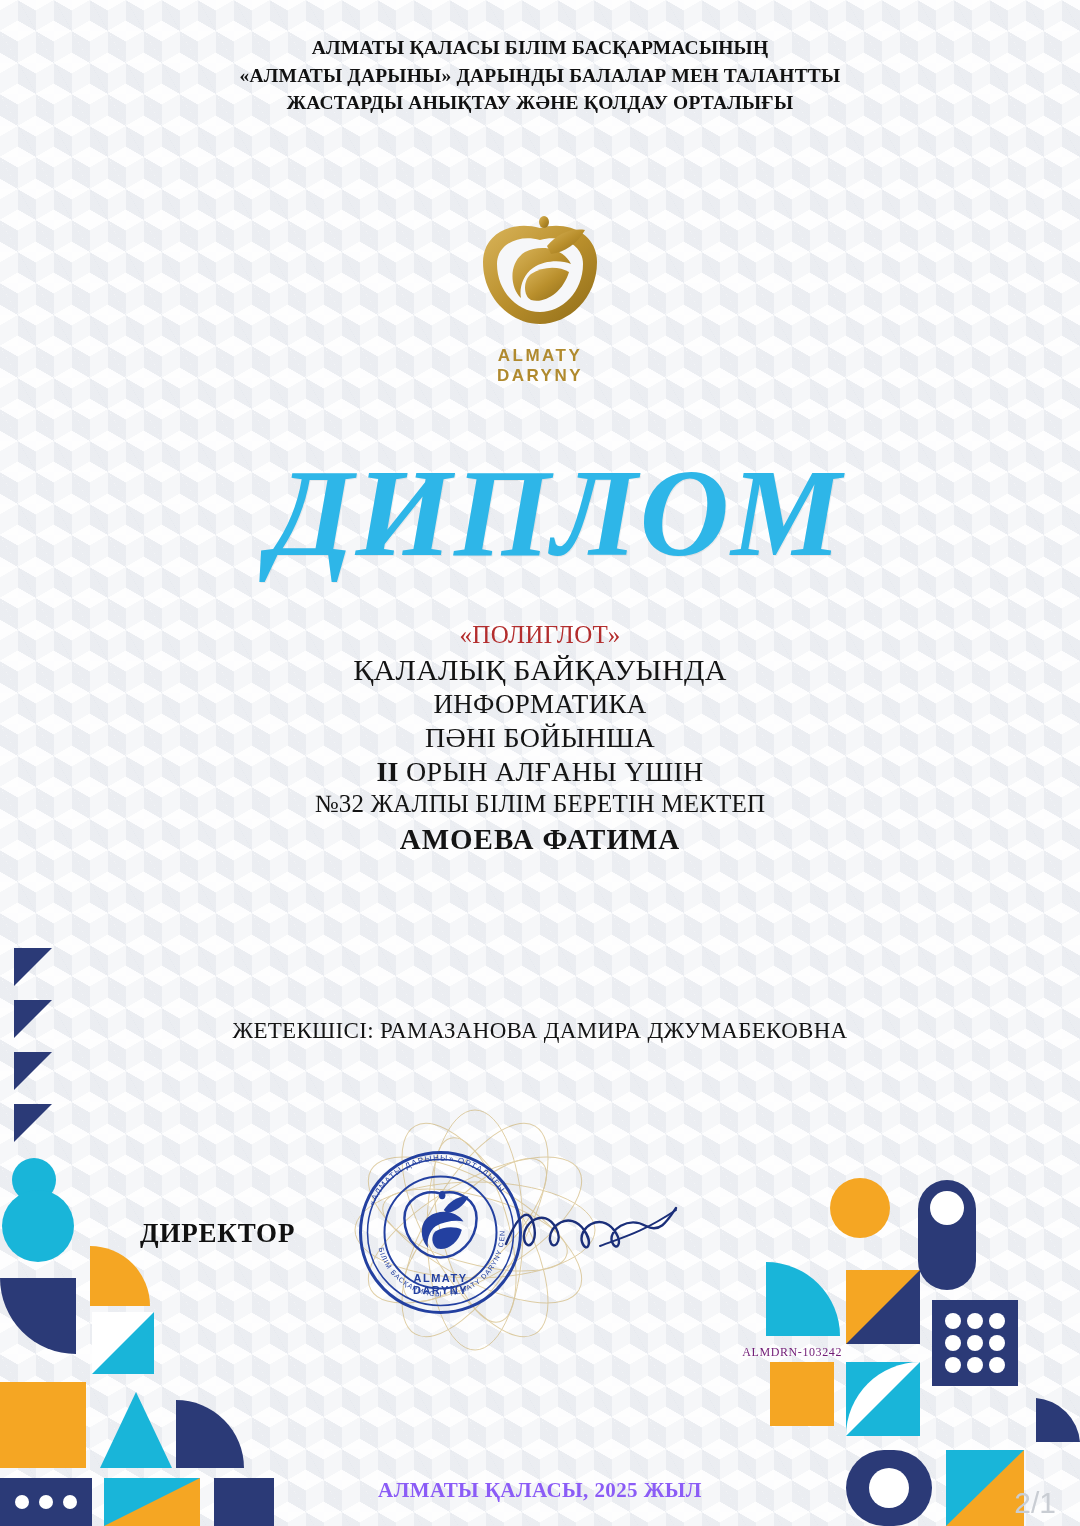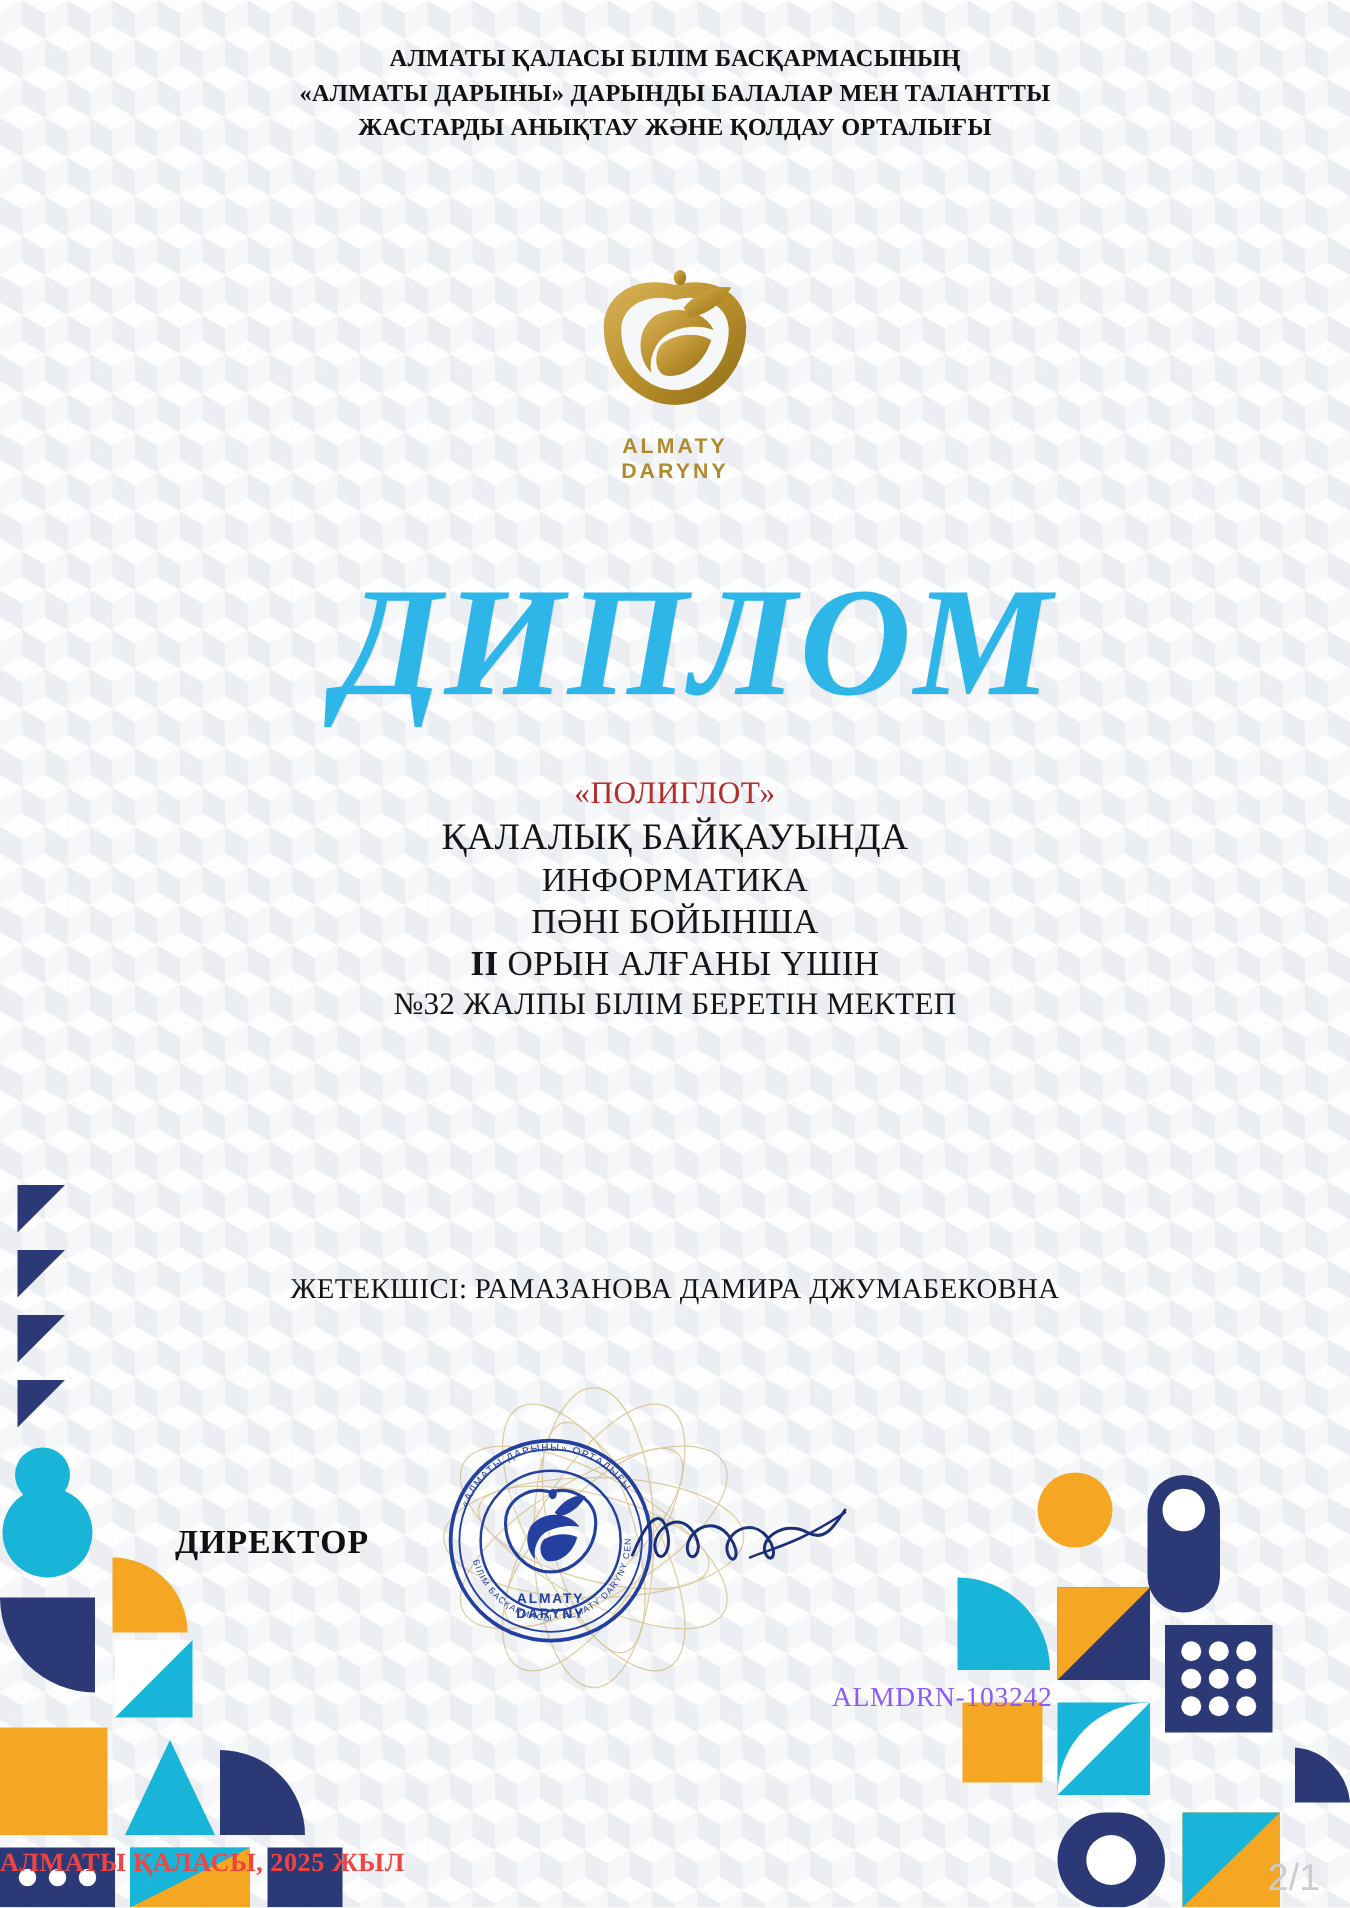--- a/index.html
+++ b/index.html
@@ -114,27 +114,27 @@
     pointer-events:none;
   }
   .stamp-burst{
     position:absolute;left:315px;top:1095px;width:320px;height:270px;
     opacity:.55;pointer-events:none;
   }
 
   
   .serial{
     position:absolute;top:1345px;right:238px;
-    font-size:22px;letter-spacing:.6px;color:#8b5cf6;
+    font-size:12px;letter-spacing:.6px;color:#701a75;
   }
 
   
   .footer{
     position:absolute;top:1478px;left:0;right:0;
-    text-align:left;font-size:21px;font-weight:bold;letter-spacing:.4px;color:#ef4444;
+    text-align:center;font-size:21px;font-weight:bold;letter-spacing:.4px;color:#8b5cf6;
   }
   .pagenum{
     position:absolute;right:24px;bottom:6px;
     font-size:30px;color:#c9cdd3;font-family:"Liberation Sans",sans-serif;
   }
 
   
   .deco{position:absolute;pointer-events:none;}
   .deco-left{left:0;top:940px;width:120px;height:260px;}
   .deco-bl{left:0;bottom:0;width:340px;height:340px;}
@@ -233,20 +233,21 @@
 
   <div class="title">ДИПЛОМ</div>
 
   <div class="body-block">
     <div class="line l-contest">«ПОЛИГЛОТ»</div>
     <div class="line l-1">ҚАЛАЛЫҚ БАЙҚАУЫНДА</div>
     <div class="line l-2">ИНФОРМАТИКА</div>
     <div class="line l-3">ПӘНІ БОЙЫНША</div>
     <div class="line l-4"><b>II</b><span> ОРЫН АЛҒАНЫ ҮШІН</span></div>
     <div class="line l-5">№32 ЖАЛПЫ БІЛІМ БЕРЕТІН МЕКТЕП</div>
+    <div class="line l-name">АМОЕВА ФАТИМА</div>
   </div>
 
   <div class="supervisor">ЖЕТЕКШІСІ: РАМАЗАНОВА ДАМИРА ДЖУМАБЕКОВНА</div>
 
   <svg class="stamp-burst" viewBox="0 0 320 270">
     <g fill="none" stroke="#c8a95e" stroke-width="1">
       <ellipse cx="160" cy="135" rx="120" ry="48"></ellipse>
       <ellipse cx="160" cy="135" rx="120" ry="48" transform="rotate(30 160 135)"></ellipse>
       <ellipse cx="160" cy="135" rx="120" ry="48" transform="rotate(60 160 135)"></ellipse>
       <ellipse cx="160" cy="135" rx="120" ry="48" transform="rotate(90 160 135)"></ellipse>

